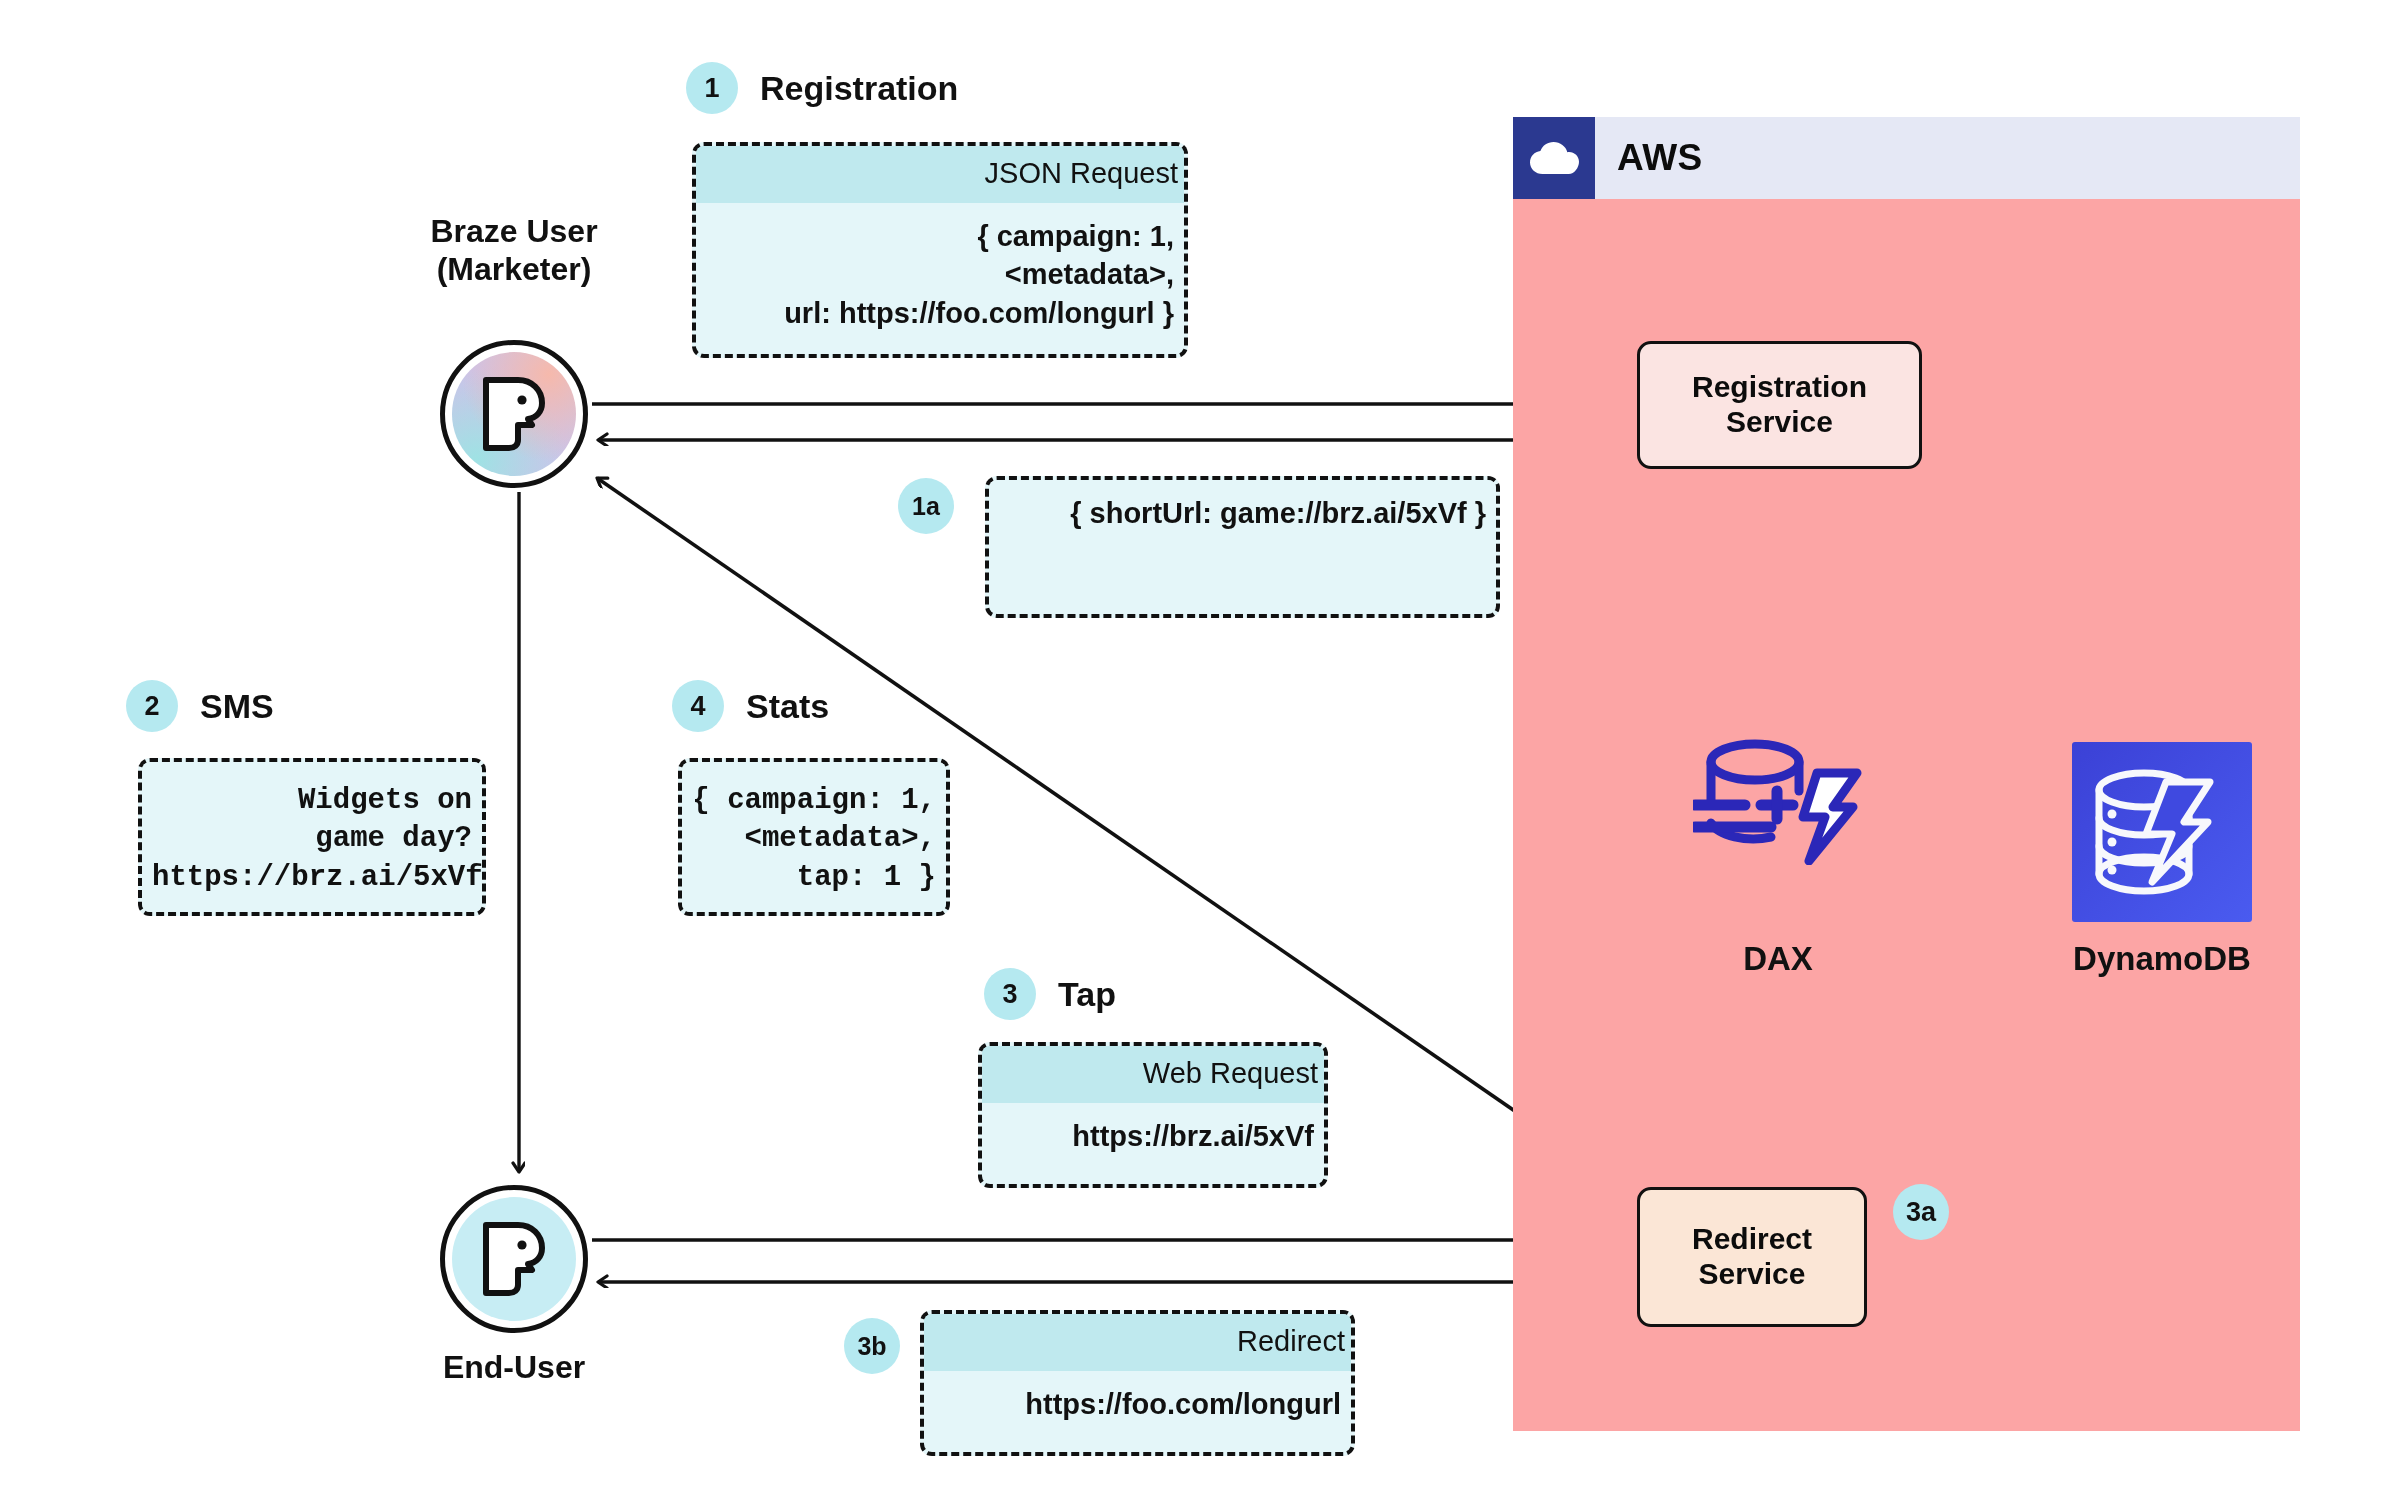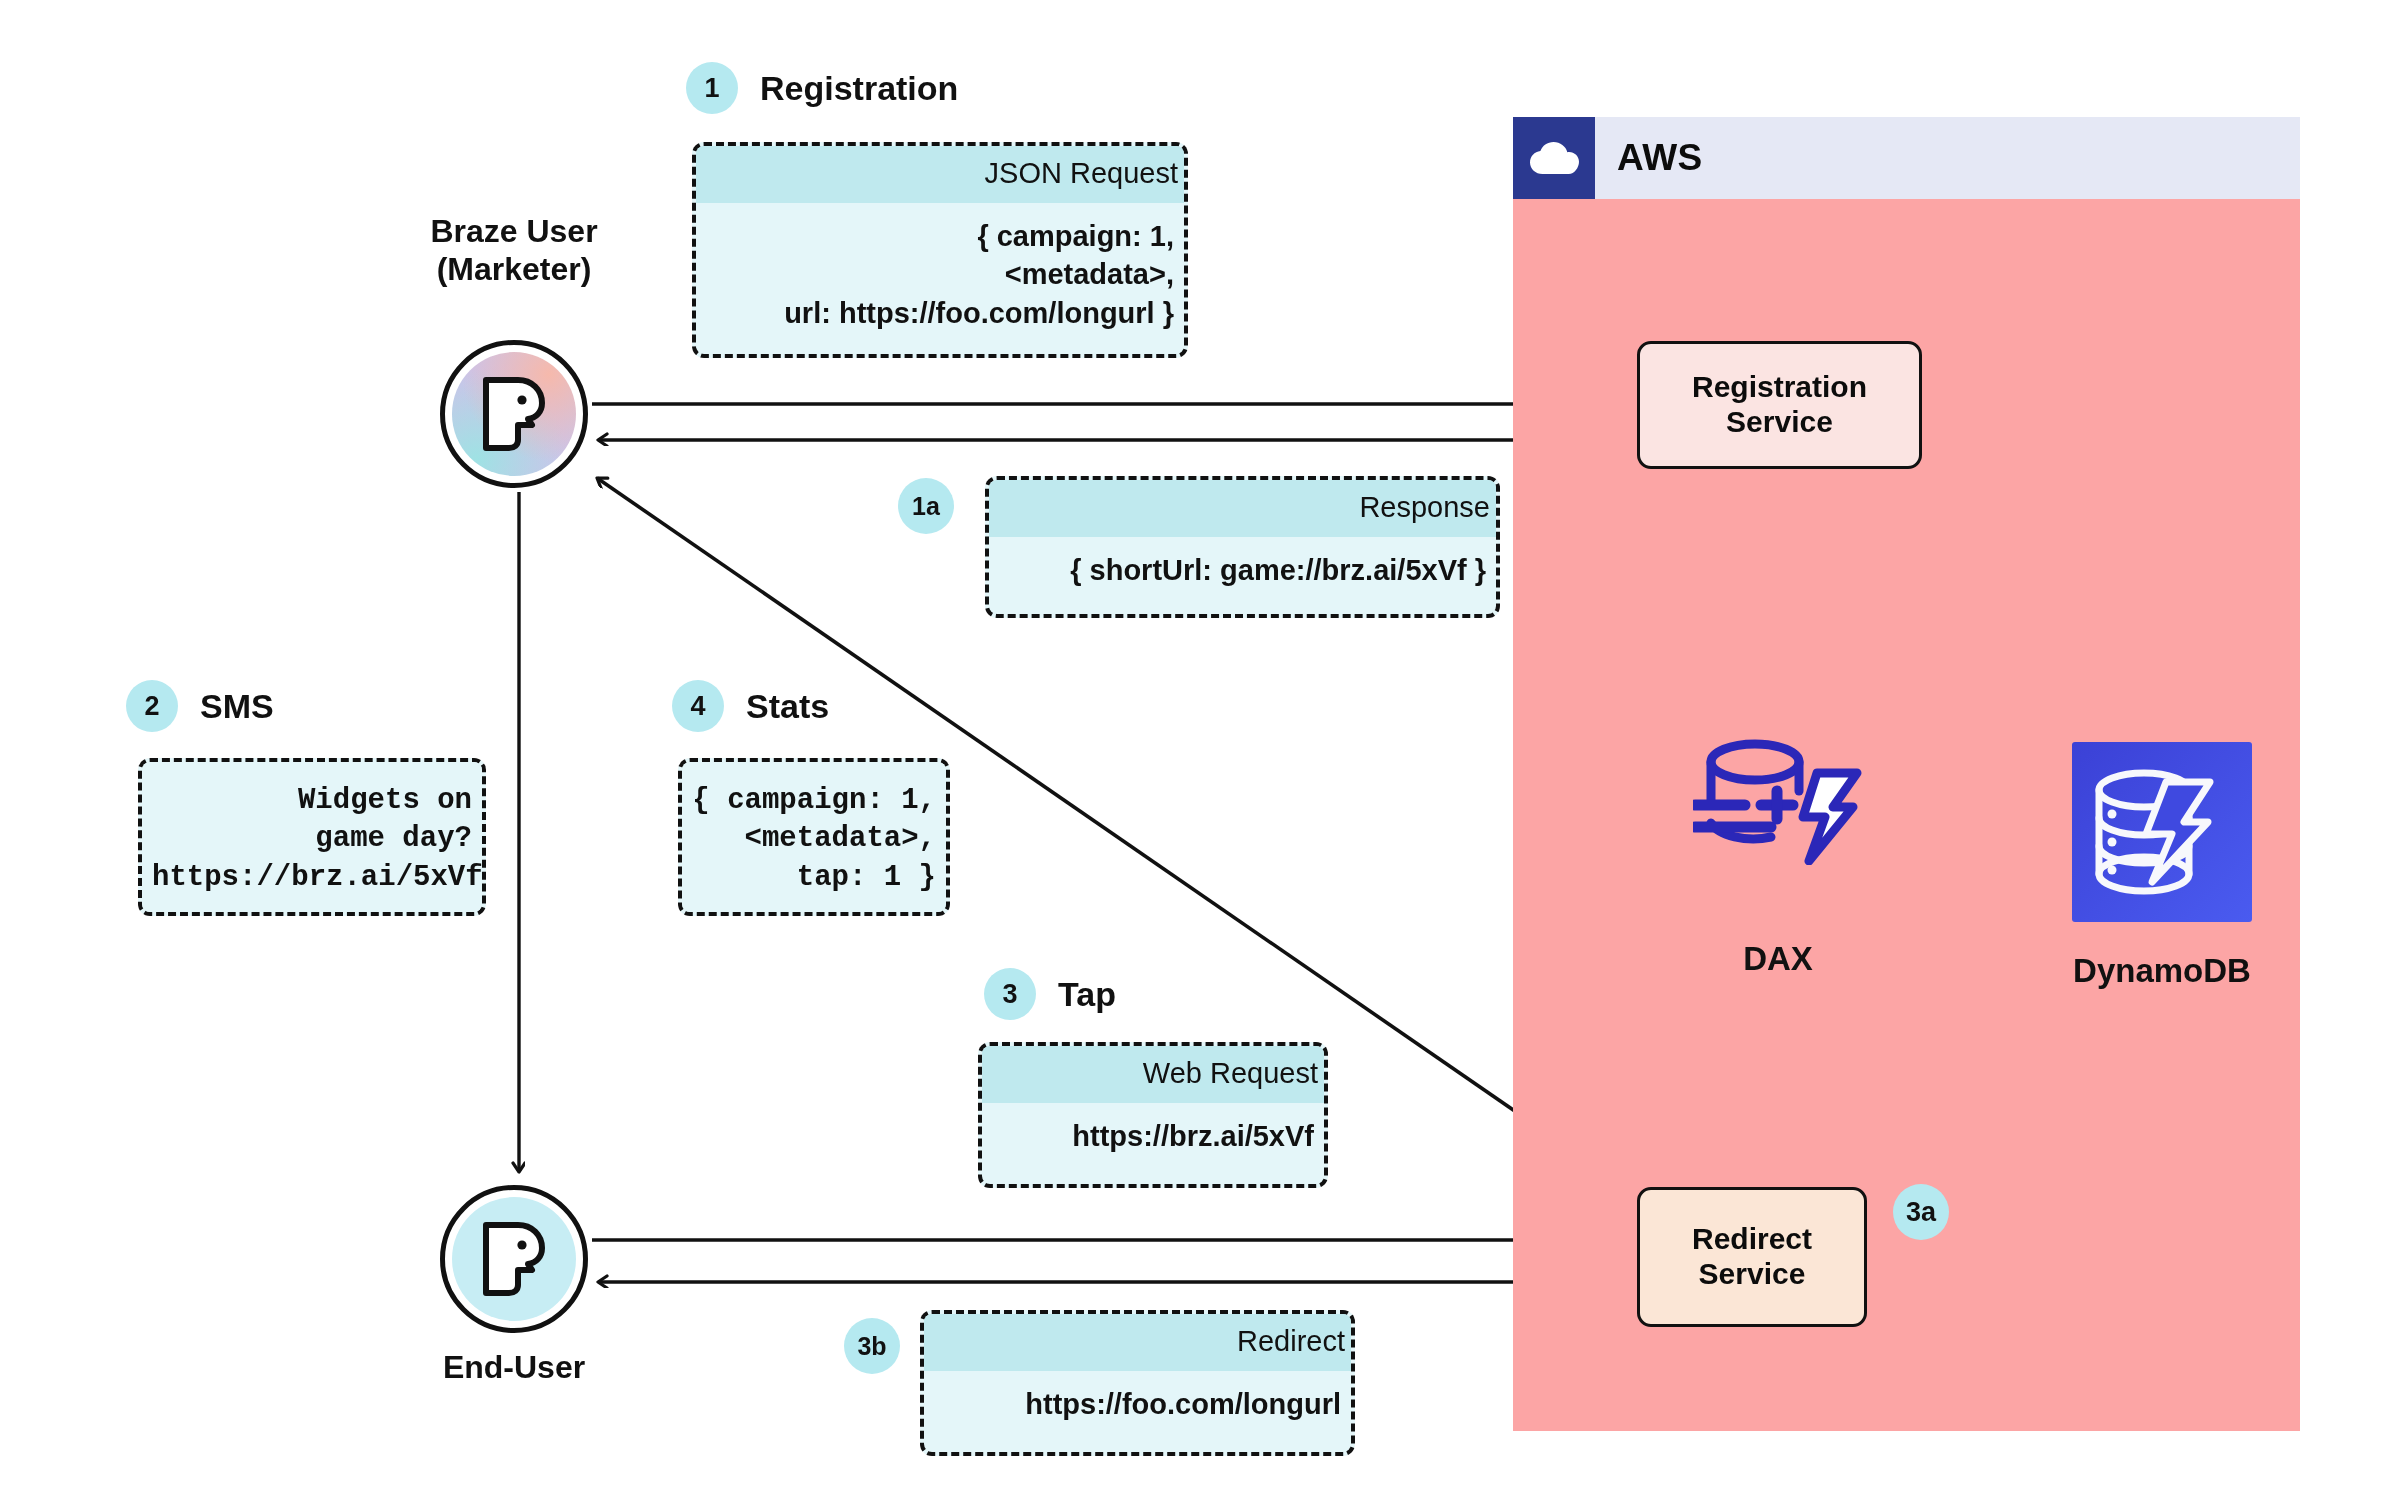--- a/index.html
+++ b/index.html
@@ -188,21 +188,21 @@
       <ellipse cx="72" cy="132" rx="45" ry="17"></ellipse>
       <path d="M27 76 a45 17 0 0 0 90 0"></path>
       <path d="M27 104 a45 17 0 0 0 90 0"></path>
     </g>
     <circle cx="40" cy="72" r="4.5" fill="#F7F8FC"></circle>
     <circle cx="40" cy="100" r="4.5" fill="#F7F8FC"></circle>
     <circle cx="40" cy="128" r="4.5" fill="#F7F8FC"></circle>
     <path d="M94 40 L138 40 L112 80 L136 80 L80 140 L100 92 L74 92 Z" fill="#3F49E0" stroke="#F7F8FC" stroke-width="7" stroke-linejoin="round"></path>
   </svg>
 </div>
-<div class="abs node-caption" style="left:2032px;top:940px;width:260px;margin-top:12px;">DynamoDB</div>
+<div class="abs node-caption" style="left:2032px;top:940px;width:260px;">DynamoDB</div>
 
 <div class="abs user-label" style="left:398px;top:212px;width:232px;">
   <div>Braze User</div>
   <div>(Marketer)</div>
 </div>
 
 <div class="abs avatar" id="braze-user-avatar">
   <div class="avatar-inner">
     <svg width="72" height="76" viewBox="0 0 72 76" xmlns="http://www.w3.org/2000/svg">
       <path d="M8 4 H40 C54 4 64 14 64 27 C64 36 58 42 50 43 L54 49 H40 V64 C40 69 36 72 31 72 H8 Z" fill="#ffffff" stroke="#111" stroke-width="6" stroke-linejoin="round"></path>
@@ -228,21 +228,20 @@
 </div>
 <div class="abs card" style="left:692px;top:142px;width:496px;height:216px;">
   <div class="card-header">JSON Request</div>
   <div class="card-body">{ campaign: 1,
 &lt;metadata&gt;,
 url: https://foo.com/longurl }</div>
 </div>
 
 <div class="abs badge sm" style="left:898px;top:478px;width:56px;height:56px;">1a</div>
 <div class="abs card" style="left:985px;top:476px;width:515px;height:142px;">
-  <div class="card-header">Response</div>
   <div class="card-body">{ shortUrl: game://brz.ai/5xVf }</div>
 </div>
 
 <div class="abs" style="left:126px;top:680px;display:flex;align-items:center;gap:22px;">
   <div class="badge" style="width:52px;height:52px;">2</div>
   <div class="step-title">SMS</div>
 </div>
 <div class="abs card plain" style="left:138px;top:758px;width:348px;height:158px;">
   <div class="card-body" style="padding-top:20px;">Widgets on
 game day?

